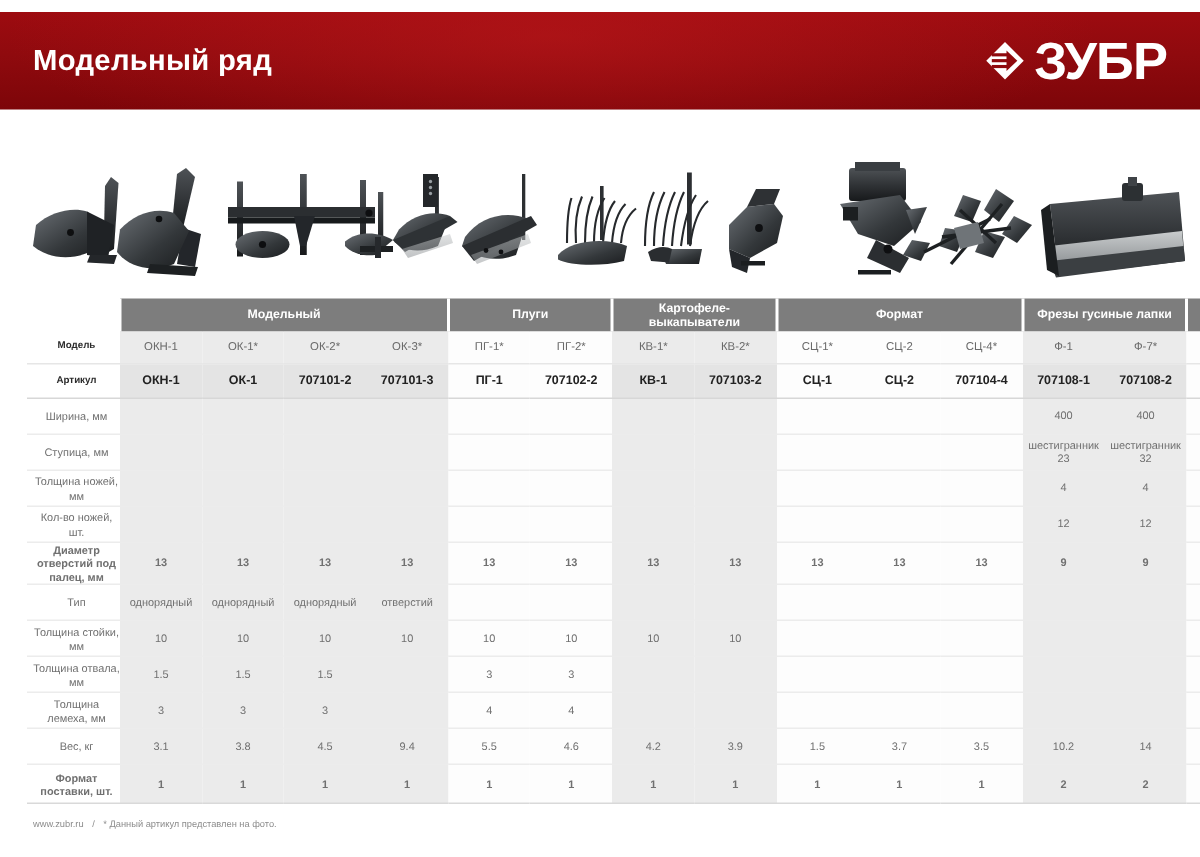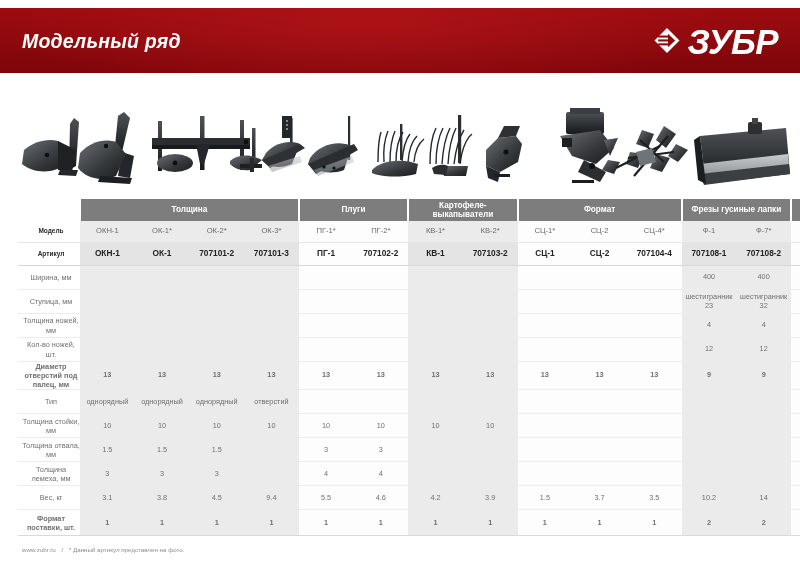--- a/index.html
+++ b/index.html
@@ -18,21 +18,20 @@
     background: #fff;
   }
 
   
   .banner {
     position: absolute;
     left: 0; top: 8px;
     width: 800px; height: 65px;
     background: linear-gradient(180deg,#9d0b10 0%, #8f0a0e 45%, #7d0509 100%);
     overflow: hidden;
-    font-style: italic;
   }
   .banner:after {
     content: "";
     position: absolute; left: 0; top: 0;
     width: 800px; height: 65px;
     background: radial-gradient(ellipse 520px 120px at 46% 25%, rgba(190,25,28,0.55) 0%, rgba(140,10,14,0.0) 70%);
     pointer-events: none;
   }
   .banner-title {
     position: absolute;
@@ -356,21 +355,21 @@
           <col class="c">
           <col class="c">
           <col class="c">
           <col class="c">
           <col class="c">
           <col class="c">
         </colgroup>
       <thead>
         <tr class="grp-row" id="grp-row">
           <th class="spacer"></th>
-        <th colspan="4">Толщина</th>
+        <th colspan="4">Модельный</th>
             <th colspan="2">Плуги</th>
             <th colspan="2">Картофеле-<br>выкапыватели</th>
             <th colspan="3">Формат</th>
             <th colspan="2">Фрезы гусиные лапки</th>
             <th colspan="1">Лопата-<br>отвал</th>
           </tr>
         <tr class="model-row" id="model-row">
           <td class="row-label">Модель</td>
         <td class="shade">
               <span class="cellwrap">ОКН-1</span>

